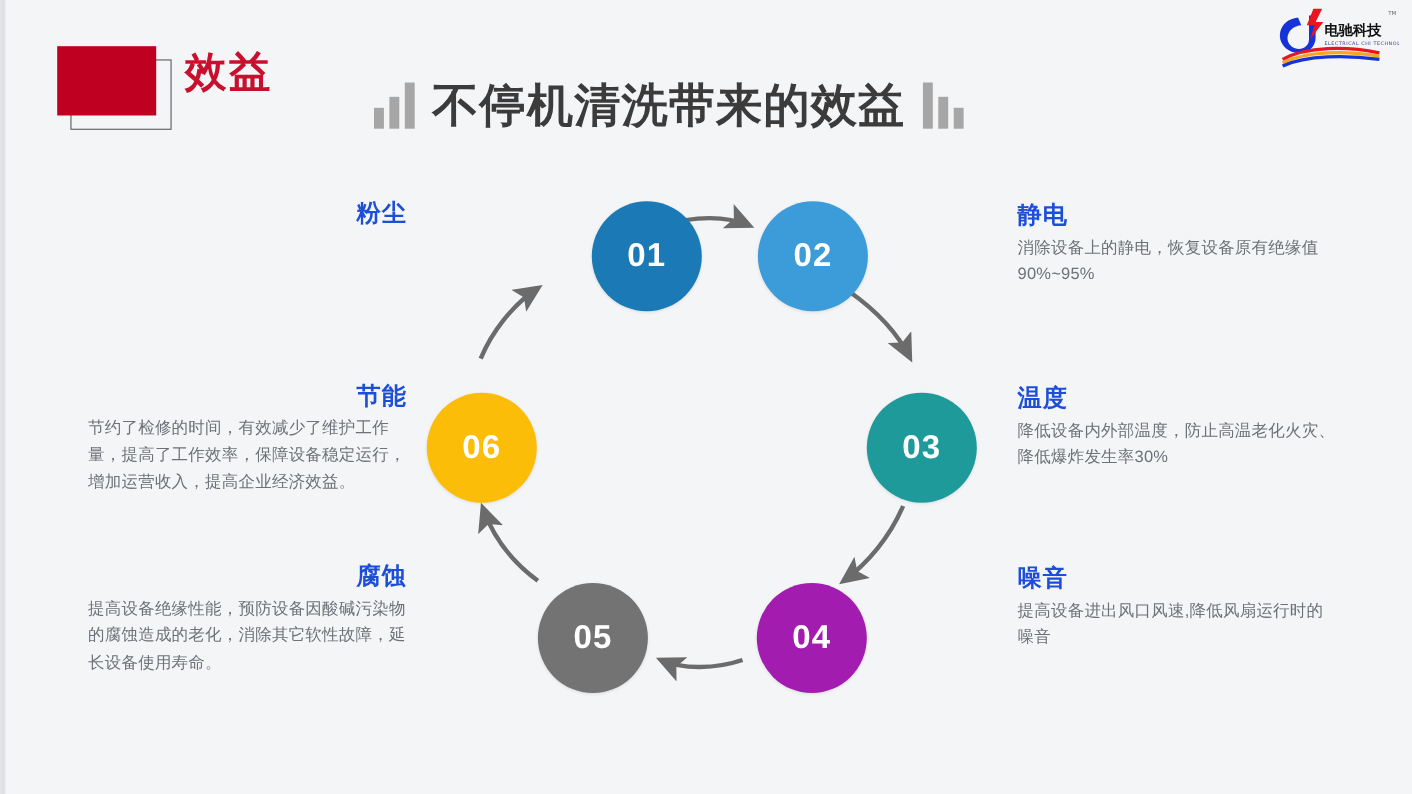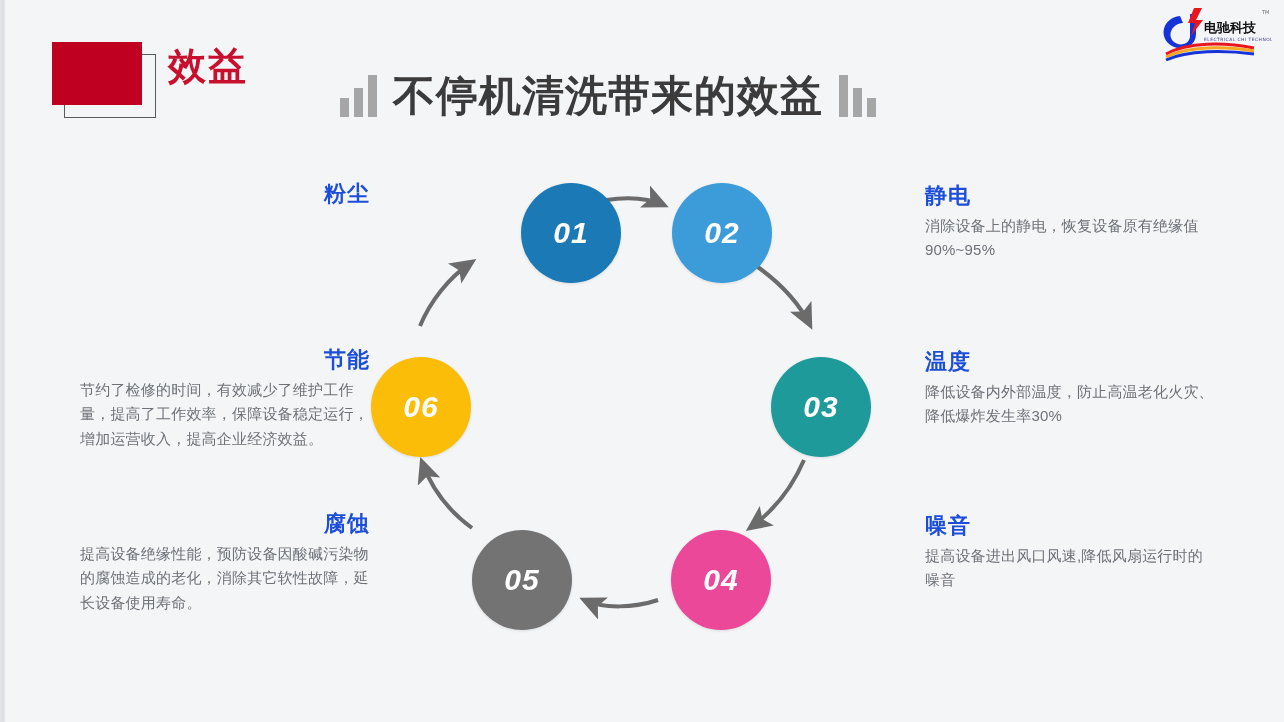--- a/index.html
+++ b/index.html
@@ -56,21 +56,21 @@
     letter-spacing:1px;line-height:1;white-space:nowrap;
   }
 
   
   .logo{
     position:absolute;right:12px;top:4px;width:122px;height:58px;
   }
   .logo svg{display:block;}
 
   
-  .wheel{position:absolute;left:352px;top:160px;width:540px;height:500px;font-style:italic;}
+  .wheel{position:absolute;left:369px;top:160px;width:540px;height:500px;}
   .wheel svg{position:absolute;left:0;top:0;}
   .node{
     position:absolute;width:100px;height:100px;border-radius:50%;
     display:flex;align-items:center;justify-content:center;
     color:#ffffff;font-size:30px;font-weight:700;letter-spacing:1px;
     box-shadow:0 1px 3px rgba(0,0,0,.10);
   }
 
   
   .block{position:absolute;width:290px;}
@@ -160,21 +160,21 @@
 
     <div class="node" style="left:169px;top:23px;background:#1b7ab5;">
       <span>01</span>
     </div>
     <div class="node" style="left:320px;top:23px;background:#3c9cd9;">
       <span>02</span>
     </div>
     <div class="node" style="left:419px;top:197px;background:#1f9a9a;">
       <span>03</span>
     </div>
-    <div class="node" style="left:319px;top:370px;background:#ec4899;">
+    <div class="node" style="left:319px;top:370px;background:#a21caf;">
       <span>04</span>
     </div>
     <div class="node" style="left:120px;top:370px;background:#737373;">
       <span>05</span>
     </div>
     <div class="node" style="left:19px;top:197px;background:#fbbd08;">
       <span>06</span>
     </div>
   </div>
 

